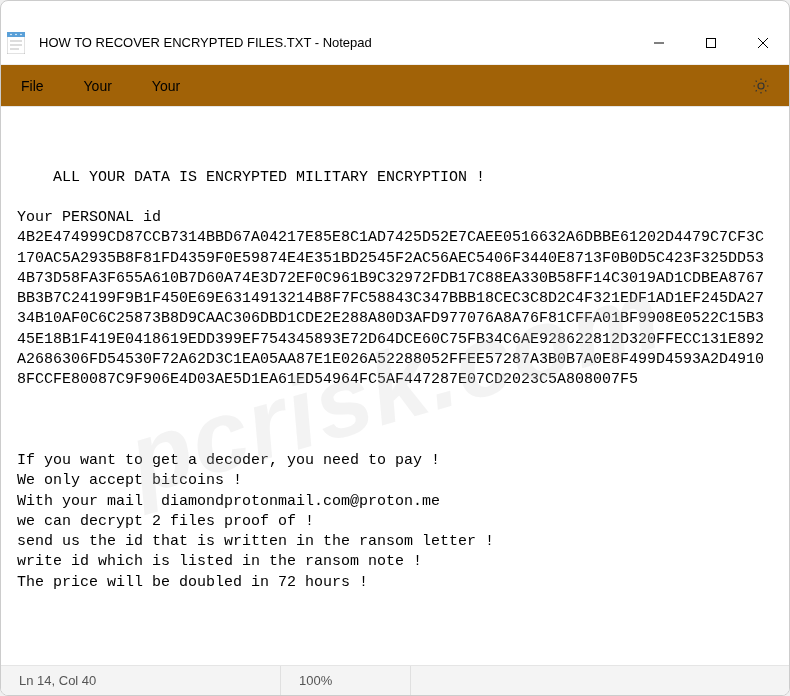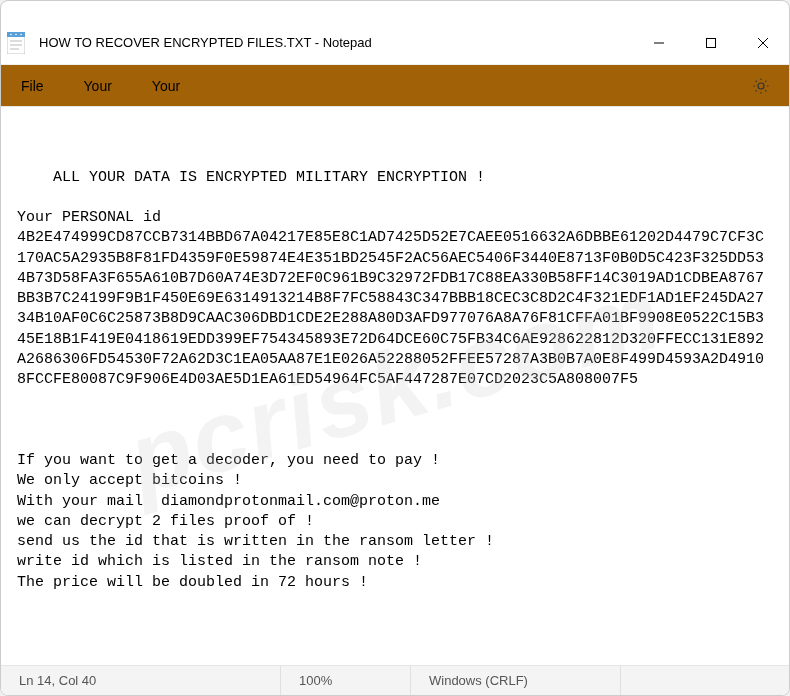--- a/index.html
+++ b/index.html
@@ -227,16 +227,15 @@
 With your mail  diamondprotonmail.com@proton.me
 we can decrypt 2 files proof of !
 send us the id that is written in the ransom letter !
 write id which is listed in the ransom note !
 The price will be doubled in 72 hours !</span>
   </div>
 
   <div class="statusbar">
     <div class="status-section pos">Ln 14, Col 40</div>
     <div class="status-section zoom">100%</div>
-    <div class="status-section ending">Windows (CRLF)</div>
   </div>
 
 </div>
 
 </body></html>

